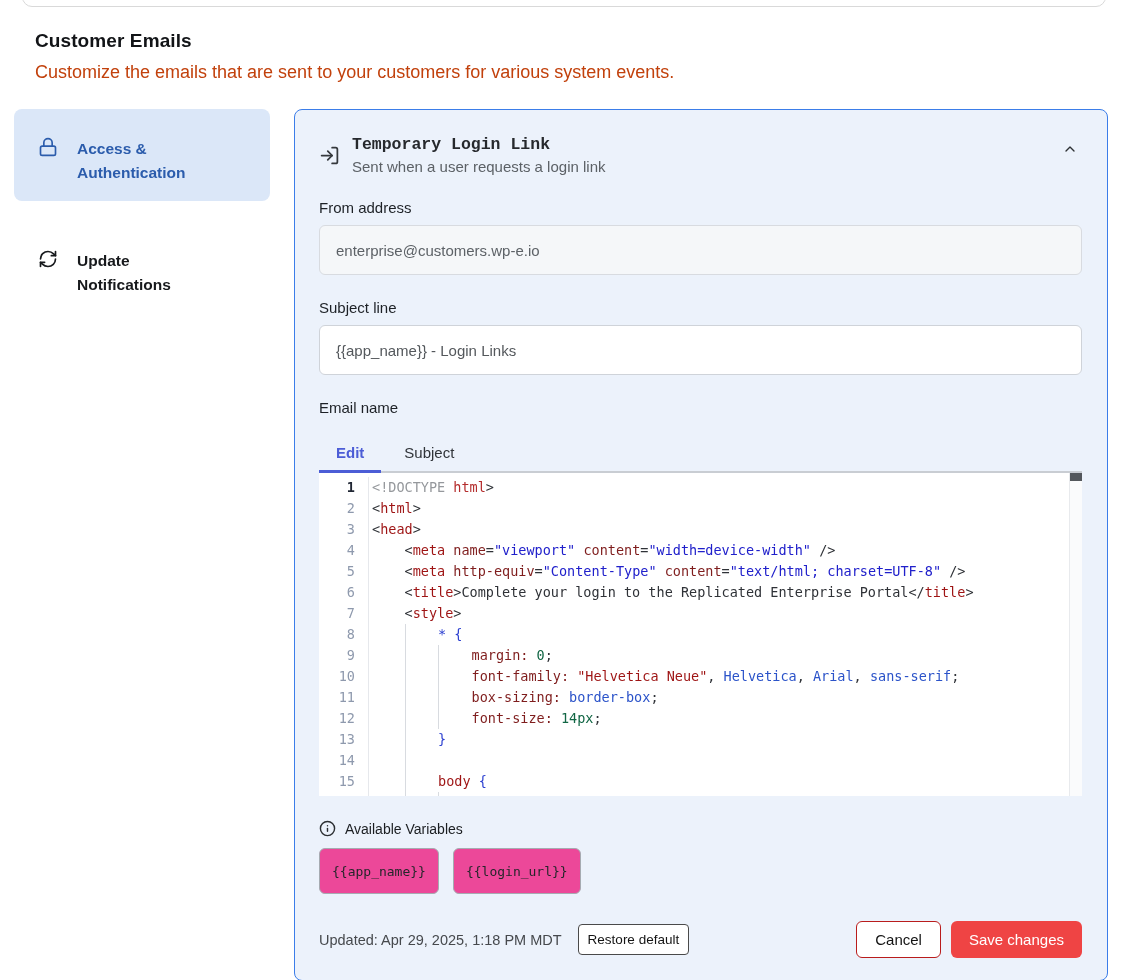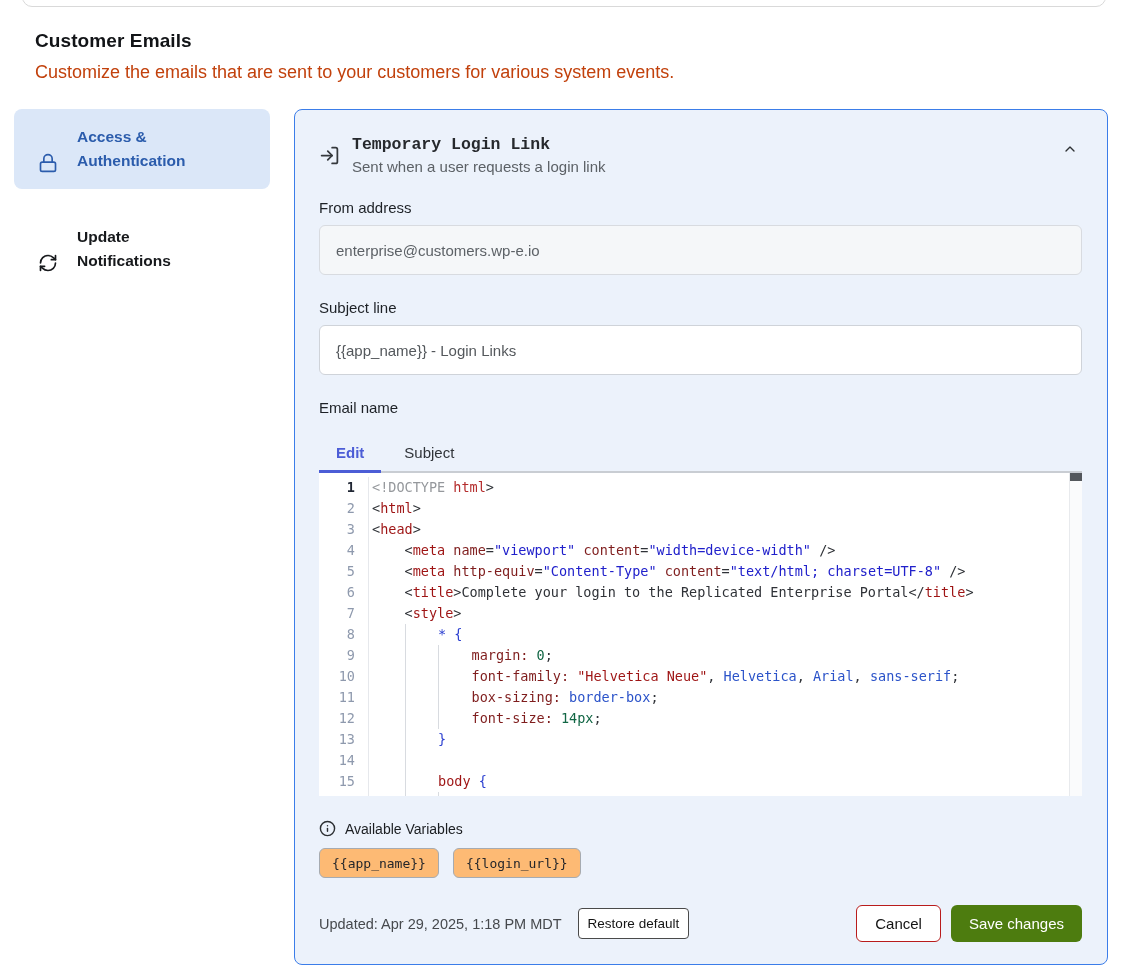--- a/index.html
+++ b/index.html
@@ -12,21 +12,21 @@
     background:#fff; border:1px solid #d9d9d9; border-radius:10px; }
 
   .page-header { padding:30px 35px 0 35px; }
   .page-title { font-size:19px; font-weight:700; color:#121417; letter-spacing:.1px; }
   .page-subtitle { margin-top:10px; font-size:18px; color:#c2410c; }
 
   .content { display:flex; margin:26px 20px 0 14px; gap:24px; align-items:flex-start; }
 
   
   .sidebar { width:256px; flex:none; }
-  .side-item { display:flex; align-items:flex-end; padding:16px 12px 16px 24px; border-radius:8px; cursor:pointer; }
+  .side-item { display:flex; align-items:flex-start; padding:28px 12px 16px 24px; border-radius:8px; cursor:pointer; }
   .side-item + .side-item { margin-top:20px; }
   .side-item.active { background:#dbe7f8; }
   .side-icon { width:20px; height:20px; flex:none; margin-right:19px; display:flex; align-items:center; }
   .side-icon svg { width:20px; height:20px; stroke:#17191c; }
   .side-item.active .side-icon svg { stroke:#2b5cac; }
   .side-label { font-size:15.5px; font-weight:600; color:#17191c; line-height:24px; max-width:150px; }
   .side-item.active .side-label { color:#2b5cac; }
 
   
   .panel { flex:1; border:1px solid #3b7de9; border-radius:8px; background:#ecf2fb; padding:25px 25px 22px 24px; }
@@ -70,35 +70,35 @@
   .c-brace{ color:#2b3fd0; }
   .v-scrollbar { position:absolute; top:0; right:0; bottom:0; width:13px; background:#fafbfc; border-left:1px solid #e8eaed; }
   .v-thumb { position:absolute; top:0; left:0; right:0; height:8px; background:#53575c; }
 
   
   .vars-head { display:flex; align-items:center; margin-top:24px;text-align:right; }
   .info-icon { width:17px; height:17px; margin-right:9px; display:flex; }
   .info-icon svg { width:17px; height:17px; stroke:#2b2e31; }
   .vars-label { font-size:14px; font-weight:500; color:#1b1e21; }
   .chips { display:flex; gap:14px; margin-top:11px; }
-  .chip { height:30px; display:flex; align-items:center; padding:0 12px; background:#fdba74;
+  .chip { height:46px; display:flex; align-items:center; padding:0 12px; background:#ec4899;
     border:1px solid #a6abb1; border-radius:6px; font-family:"DejaVu Sans Mono","Liberation Mono",monospace;
     font-size:13px; color:#24262a; cursor:pointer; }
 
   
   .panel-footer { display:flex; align-items:center; margin-top:27px; }
   .updated { font-size:14.5px; color:#46494d; }
   .btn { font-family:inherit; cursor:pointer; background:#fff; }
   .btn-restore { margin-left:16px; font-size:13.5px; color:#141414; padding:7px 9px;
     border:1px solid #4a4a4a; border-radius:4px; }
   .f-spacer { flex:1; }
   .btn-cancel { font-size:15px; font-weight:500; color:#131313; padding:9px 18px;
     border:1px solid #b91c1c; border-radius:6px; }
   .btn-save { margin-left:10px; font-size:15px; font-weight:500; color:#fff; padding:10px 18px;
-    border:none; border-radius:6px; background:#4d7c0f; cursor:default; }
+    border:none; border-radius:6px; background:#ef4444; cursor:default; }
 </style>
 </head>
 <body>
 
 <div class="stage">
   <div class="top-card-edge"></div>
 
   <div class="page-header">
     <div class="page-title">Customer Emails</div>
     <div class="page-subtitle">Customize the emails that are sent to your customers for various system events.</div>

